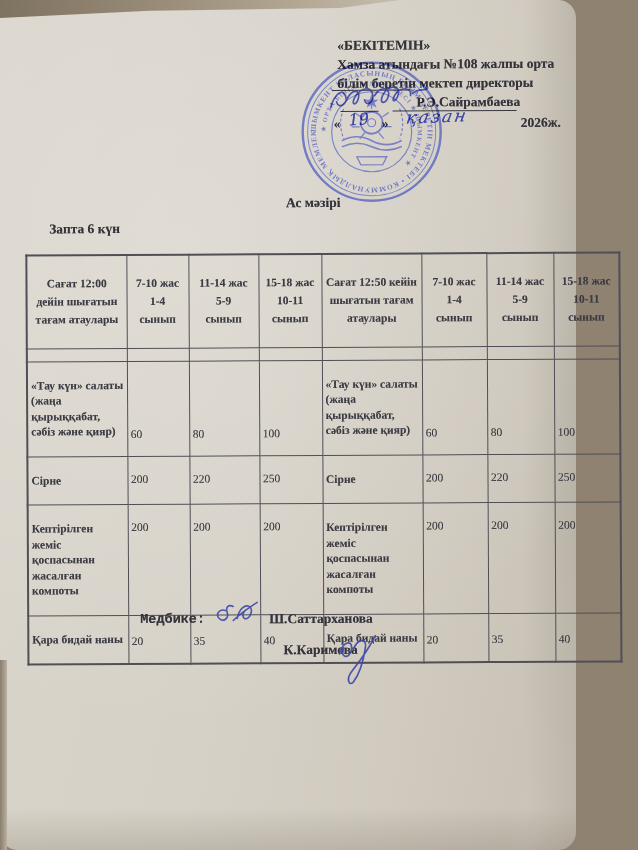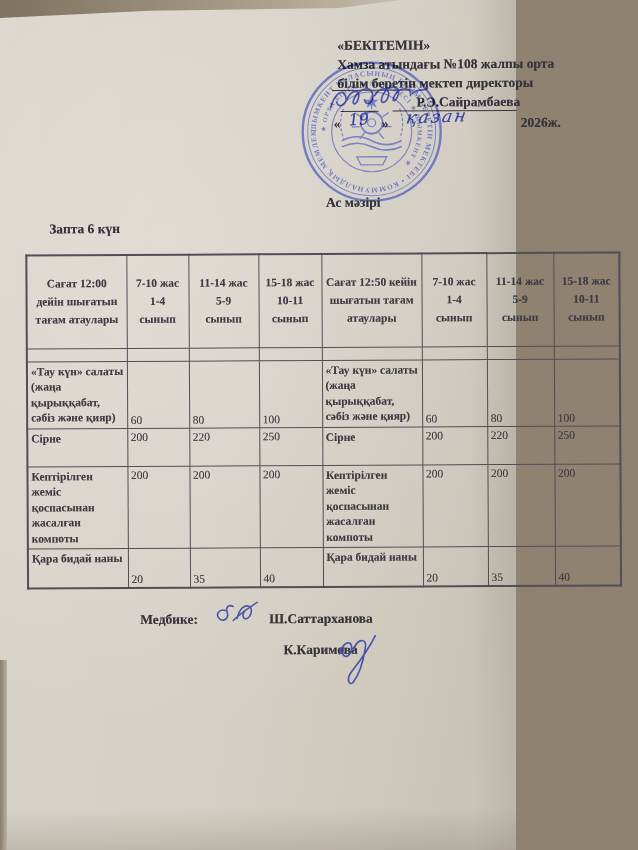--- a/index.html
+++ b/index.html
@@ -1,42 +1,43 @@
 <!DOCTYPE html>
 <html><head>
 <meta charset="utf-8">
 <style>
   html,body{margin:0;padding:0;}
   body{width:638px;height:850px;background:#8f8271;overflow:hidden;
        font-family:"Liberation Serif", serif;}
-  .paper{position:absolute;left:0;top:0;width:516px;height:850px;
+  .paper{position:absolute;left:0;top:0;width:576px;height:850px;
     background:
       radial-gradient(130% 95% at 32% 28%, rgba(255,255,255,.22), rgba(255,255,255,0) 62%),
       linear-gradient(to left, rgba(100,90,72,.16), rgba(100,90,72,0) 9%),
       linear-gradient(to top, rgba(95,85,66,.20), rgba(95,85,66,0) 5%),
       linear-gradient(100deg,#dad5cb 0%,#d6d1c7 45%,#d0cabf 72%,#c9c3b8 90%,#cfc9be 100%);
+    border-radius: 18px;
   }
   .backdrop-top{position:absolute;left:0;top:0;width:420px;height:18px;
     background:linear-gradient(93deg,#7e7260 0%,#9a8d7a 40%,#b7ab98 75%,#c9c2b4 100%);
     clip-path:polygon(0 0,400px 0,340px 45%,150px 60%,0 100%);}
   .backdrop-left{position:absolute;left:0;top:660px;width:7px;height:190px;
     background:linear-gradient(to right,#8a7d6b,#b9b1a2);}
   .content{position:absolute;left:0;top:0;width:638px;height:850px;
     transform:rotate(-.3deg);transform-origin:50% 0;color:#34333b;}
   .printed{position:absolute;font-weight:bold;font-size:13.5px;line-height:19px;
     color:#34333b;text-shadow:0 0 .6px rgba(52,51,59,.55);white-space:nowrap;}
   .rule{position:absolute;border-bottom:1.6px solid #3a3940;}
   .hw{position:absolute;color:#3c48a6;font-style:italic;font-family:"DejaVu Serif",serif;
       text-shadow:0 0 .5px rgba(60,72,166,.6);white-space:nowrap;}
   .sig-svg{position:absolute;}
   .stamp{position:absolute;left:296px;top:57px;opacity:.88;mix-blend-mode:multiply;}
   
   table.menu{position:absolute;left:24px;top:253px;width:593px;border-collapse:collapse;
     table-layout:fixed;font-size:11.5px;color:#3c3b43;}
-  table.menu td,table.menu th{border:1px solid #504f57;padding:2px 3px;
+  table.menu td,table.menu th{border:1px solid #504f57;padding:16px 3px;
     text-shadow:0 0 .5px rgba(60,59,67,.4);}
   table.menu{border:2px solid #504f57;}
   th.colhead{font-weight:bold;vertical-align:middle;text-align:center;
     white-space:pre-line;line-height:1.55;font-size:11.5px;}
   td.dish{vertical-align:top;text-align:left;white-space:pre-line;line-height:1.35;font-weight:bold;}
   td.num{}
   tr.thin td{height:12px;padding:0;}
   td.v-low{vertical-align:bottom;padding-bottom:9px;}
   td.v-top{vertical-align:top;}
   td.v-low4{vertical-align:bottom;padding-bottom:7px;}
@@ -90,21 +91,21 @@
         <path d="M75,38 l2,5 5,0 -4,3 2,5 -5,-3 -5,3 2,-5 -4,-3 5,0 z" fill="#4d5cc0" stroke="none"></path>
         <circle cx="75" cy="66" r="11" stroke-width="1.8"></circle>
         <circle cx="75" cy="66" r="4" stroke-width="1.2"></circle>
         <path d="M75,52 v-6 M64,60 l-6,-4 M86,60 l6,-4 M63,70 h-8 M87,70 h8 M68,76 l-5,6 M82,76 l5,6" stroke-width="1.3"></path>
         <path d="M45,84 q15,-8 30,0 q15,8 30,0 M45,90 q15,-7 30,0 q15,7 30,0" stroke-width="1.6"></path>
         <path d="M60,100 h30 l-4,8 h-22 z" stroke-width="1.3"></path>
         <path d="M47,52 q-6,14 0,30 M103,52 q6,14 0,30" stroke-width="1.2" stroke-dasharray="3 2"></path>
       </g>
     </svg>
 
-    <div class="printed" style="left:285px;top:193px;margin-left:40px;">Ас мәзірі</div>
+    <div class="printed" style="left:285px;top:193px;">Ас мәзірі</div>
     <div class="printed" style="left:48px;top:218px;">Запта 6 күн</div>
 
     <table class="menu">
       <colgroup>
         <col style="width:100px">
           <col style="width:62px">
           <col style="width:70px">
           <col style="width:63px">
         <col style="width:100px">
           <col style="width:65px">
@@ -192,21 +193,21 @@
         <td class="num v-low4">35</td>
         <td class="num v-low4">40</td>
         <td class="dish">Қара бидай наны</td>
         <td class="num v-low4">20</td>
         <td class="num v-low4">35</td>
         <td class="num v-low4">40</td>
       </tr>
     </tbody>
       </table>
 
-    <div class="printed" style="left:137px;top:609px;">Медбике:</div>
+    <div class="printed" style="left:137px;top:609px;font-family:Liberation Mono, monospace;">Медбике:</div>
     <svg class="sig-svg" style="left:210px;top:598px;" width="46" height="30" viewBox="0 0 46 30">
       <path d="M12,12 C6,10 2,16 6,20 C10,24 16,20 14,14 C12,8 16,6 20,8 M24,20 C26,10 32,6 36,8 C40,10 38,18 34,20 C30,22 28,16 32,12 M20,22 C28,14 38,8 44,4" fill="none" stroke="#3c48a6" stroke-width="1.6" stroke-linecap="round" opacity=".9"></path>
     </svg>
     <div class="printed" style="left:266px;top:609px;">Ш.Саттарханова</div>
 
     <div class="printed" style="left:248px;top:640px;margin-left:32px;">К.Каримова</div>
     <svg class="sig-svg" style="left:328px;top:630px;" width="50" height="58" viewBox="0 0 50 58">
       <path d="M8,24 C12,10 22,10 20,20 C18,30 8,28 12,18 M22,20 C26,8 36,8 34,18 C32,30 28,44 22,52 C18,57 14,50 20,42 C28,32 38,18 44,6" fill="none" stroke="#3c48a6" stroke-width="1.7" stroke-linecap="round" opacity=".9"></path>
     </svg>
 

